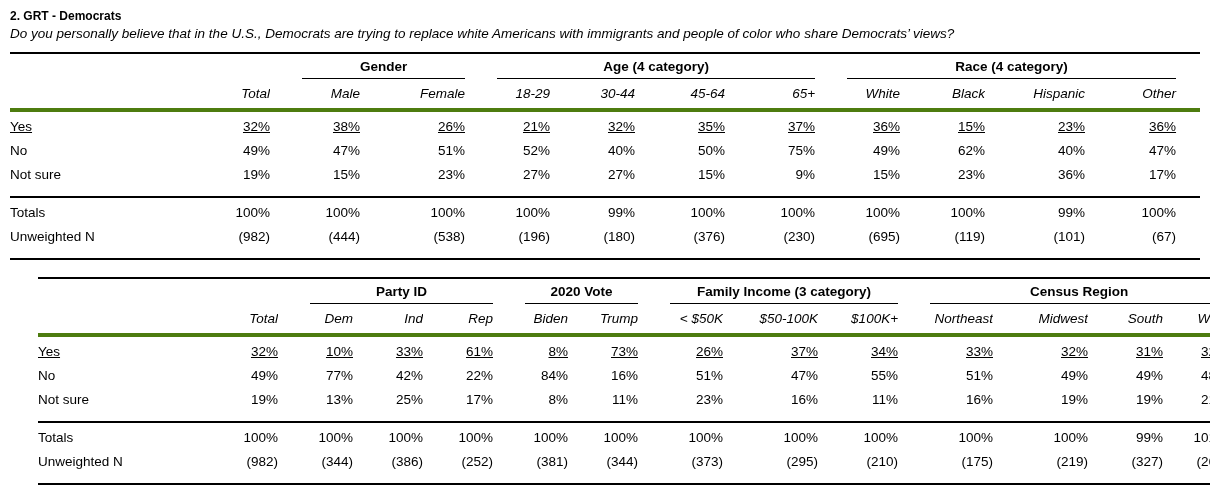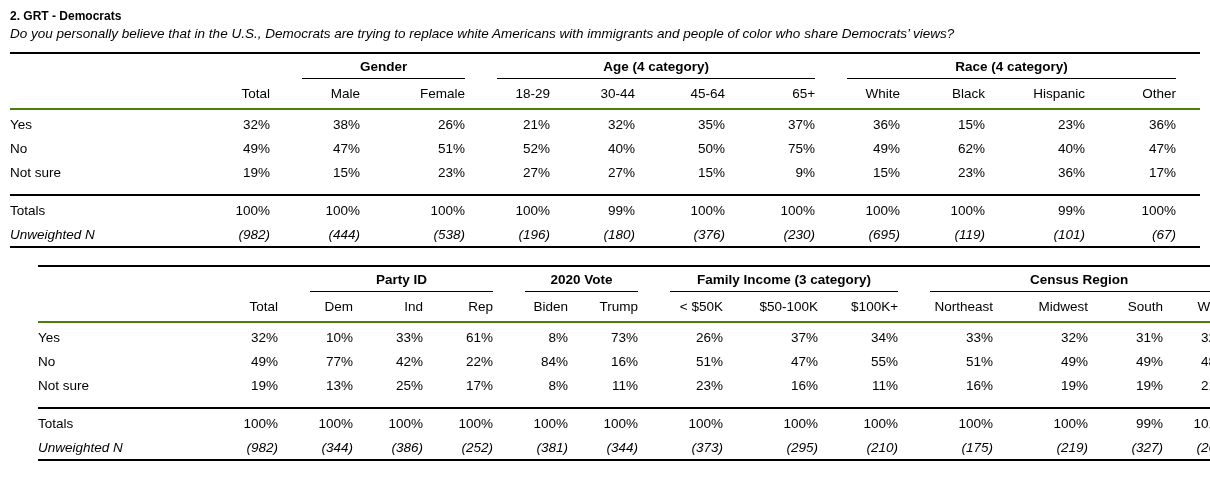--- a/index.html
+++ b/index.html
@@ -49,30 +49,31 @@
   .xtab tr.grouprow th { padding-top: 5px; vertical-align: bottom; }
   .group-inner {
     font-weight: bold;
     text-align: center;
     border-bottom: 1px solid #000;
     padding-bottom: 4px;
     margin-left: 32px;
   }
   
   .xtab tr.collabels th {
-    border-bottom: 2px solid #4d7c0f;
+    border-bottom: 4px solid #4d7c0f;
     padding: 7px 0 7px 0;
+    font-style: italic;
   }
   
   .xtab tbody td { padding: 4.5px 0; }
-  .xtab tr.firstdata td { padding-top: 7px; }
+  .xtab tr.firstdata td { padding-top: 7px; text-decoration: underline; }
   .xtab tr.lastdata td { padding-bottom: 14px; }
   
   .xtab tr.totals td { border-top: 2px solid #000; padding-top: 7px; }
-  .xtab tr.unweighted td { padding-bottom: 4px; font-style: italic; }
+  .xtab tr.unweighted td { padding-bottom: 14px; }
   
   .xtab.pad-last th:last-child, .xtab.pad-last td:last-child { padding-right: 24px; }
 </style>
 </head>
 <body>
 
 <div class="page">
   <div class="title">2. GRT - Democrats</div>
   <div class="question">Do you personally believe that in the U.S., Democrats are trying to replace white Americans with immigrants and people of color who share Democrats’ views?</div>
 

